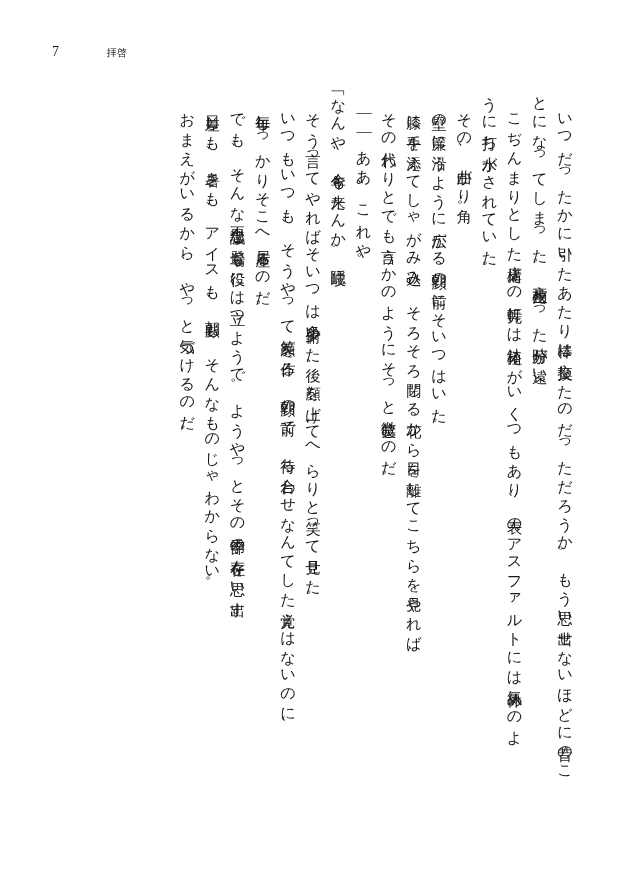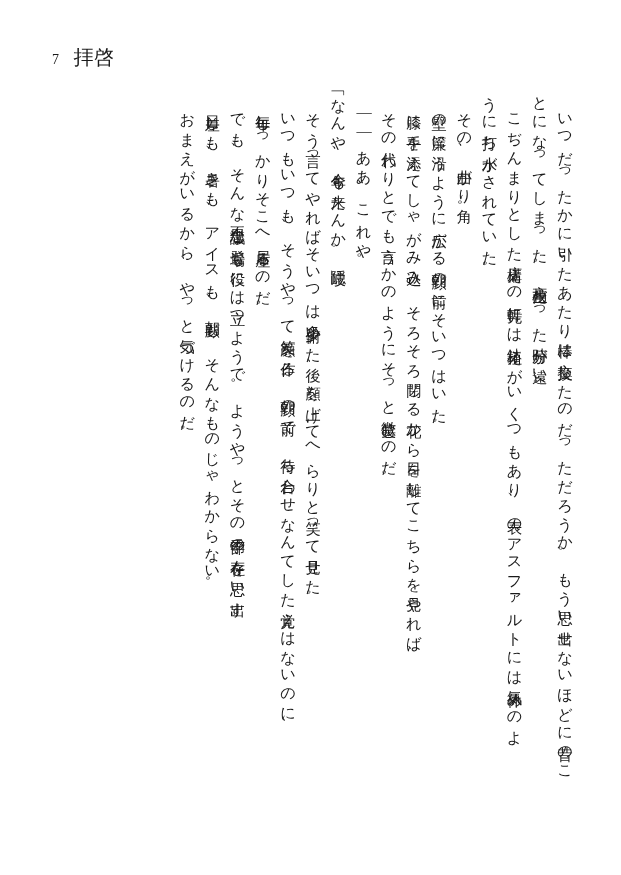--- a/index.html
+++ b/index.html
@@ -32,21 +32,22 @@
     align-items: baseline;
     gap: 14px;
     font-size: 14px;
     letter-spacing: 0.5px;
     color: #1a1a1a;
   }
   .page-header .folio {
     font-size: 14px;
   }
   .page-header .running-title {
-    font-size: 20px;
+    font-size: 10px;
+    margin-left: 33px;
   }
 
   
   .text-block {
     position: absolute;
     top: 86px;
     right: 48px;
     height: 740px;
     width: 520px;
     display: flex;

